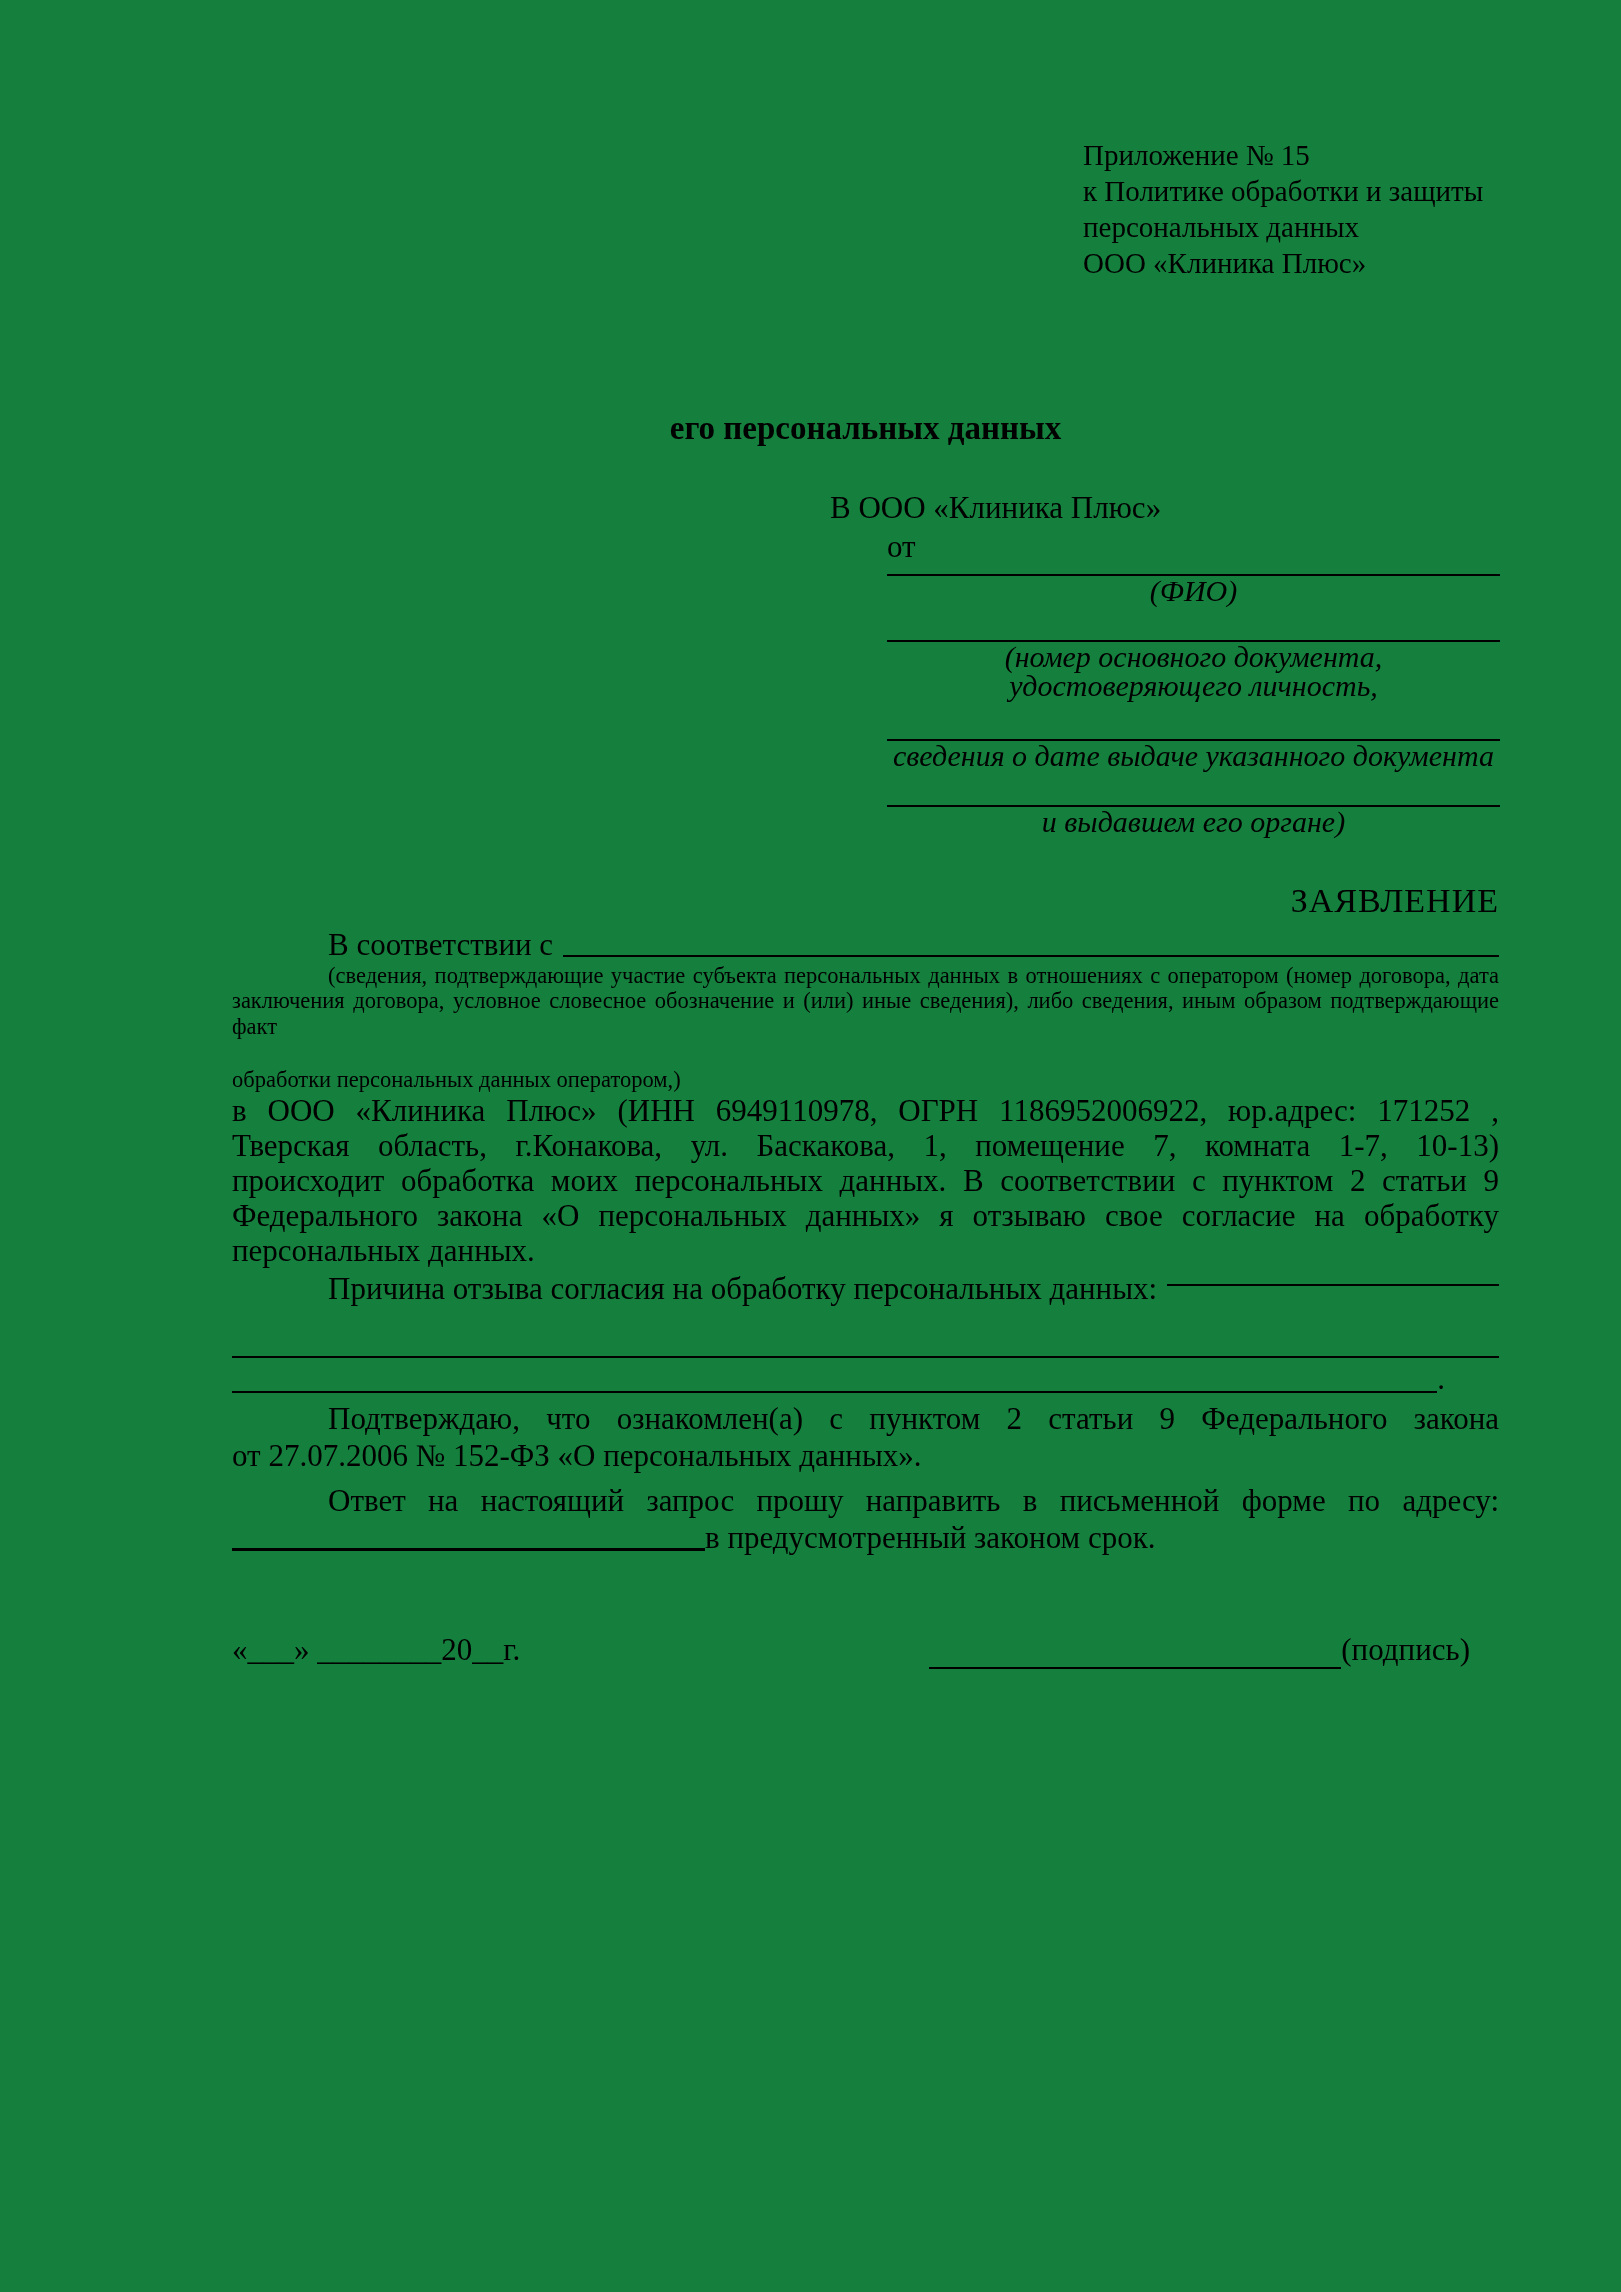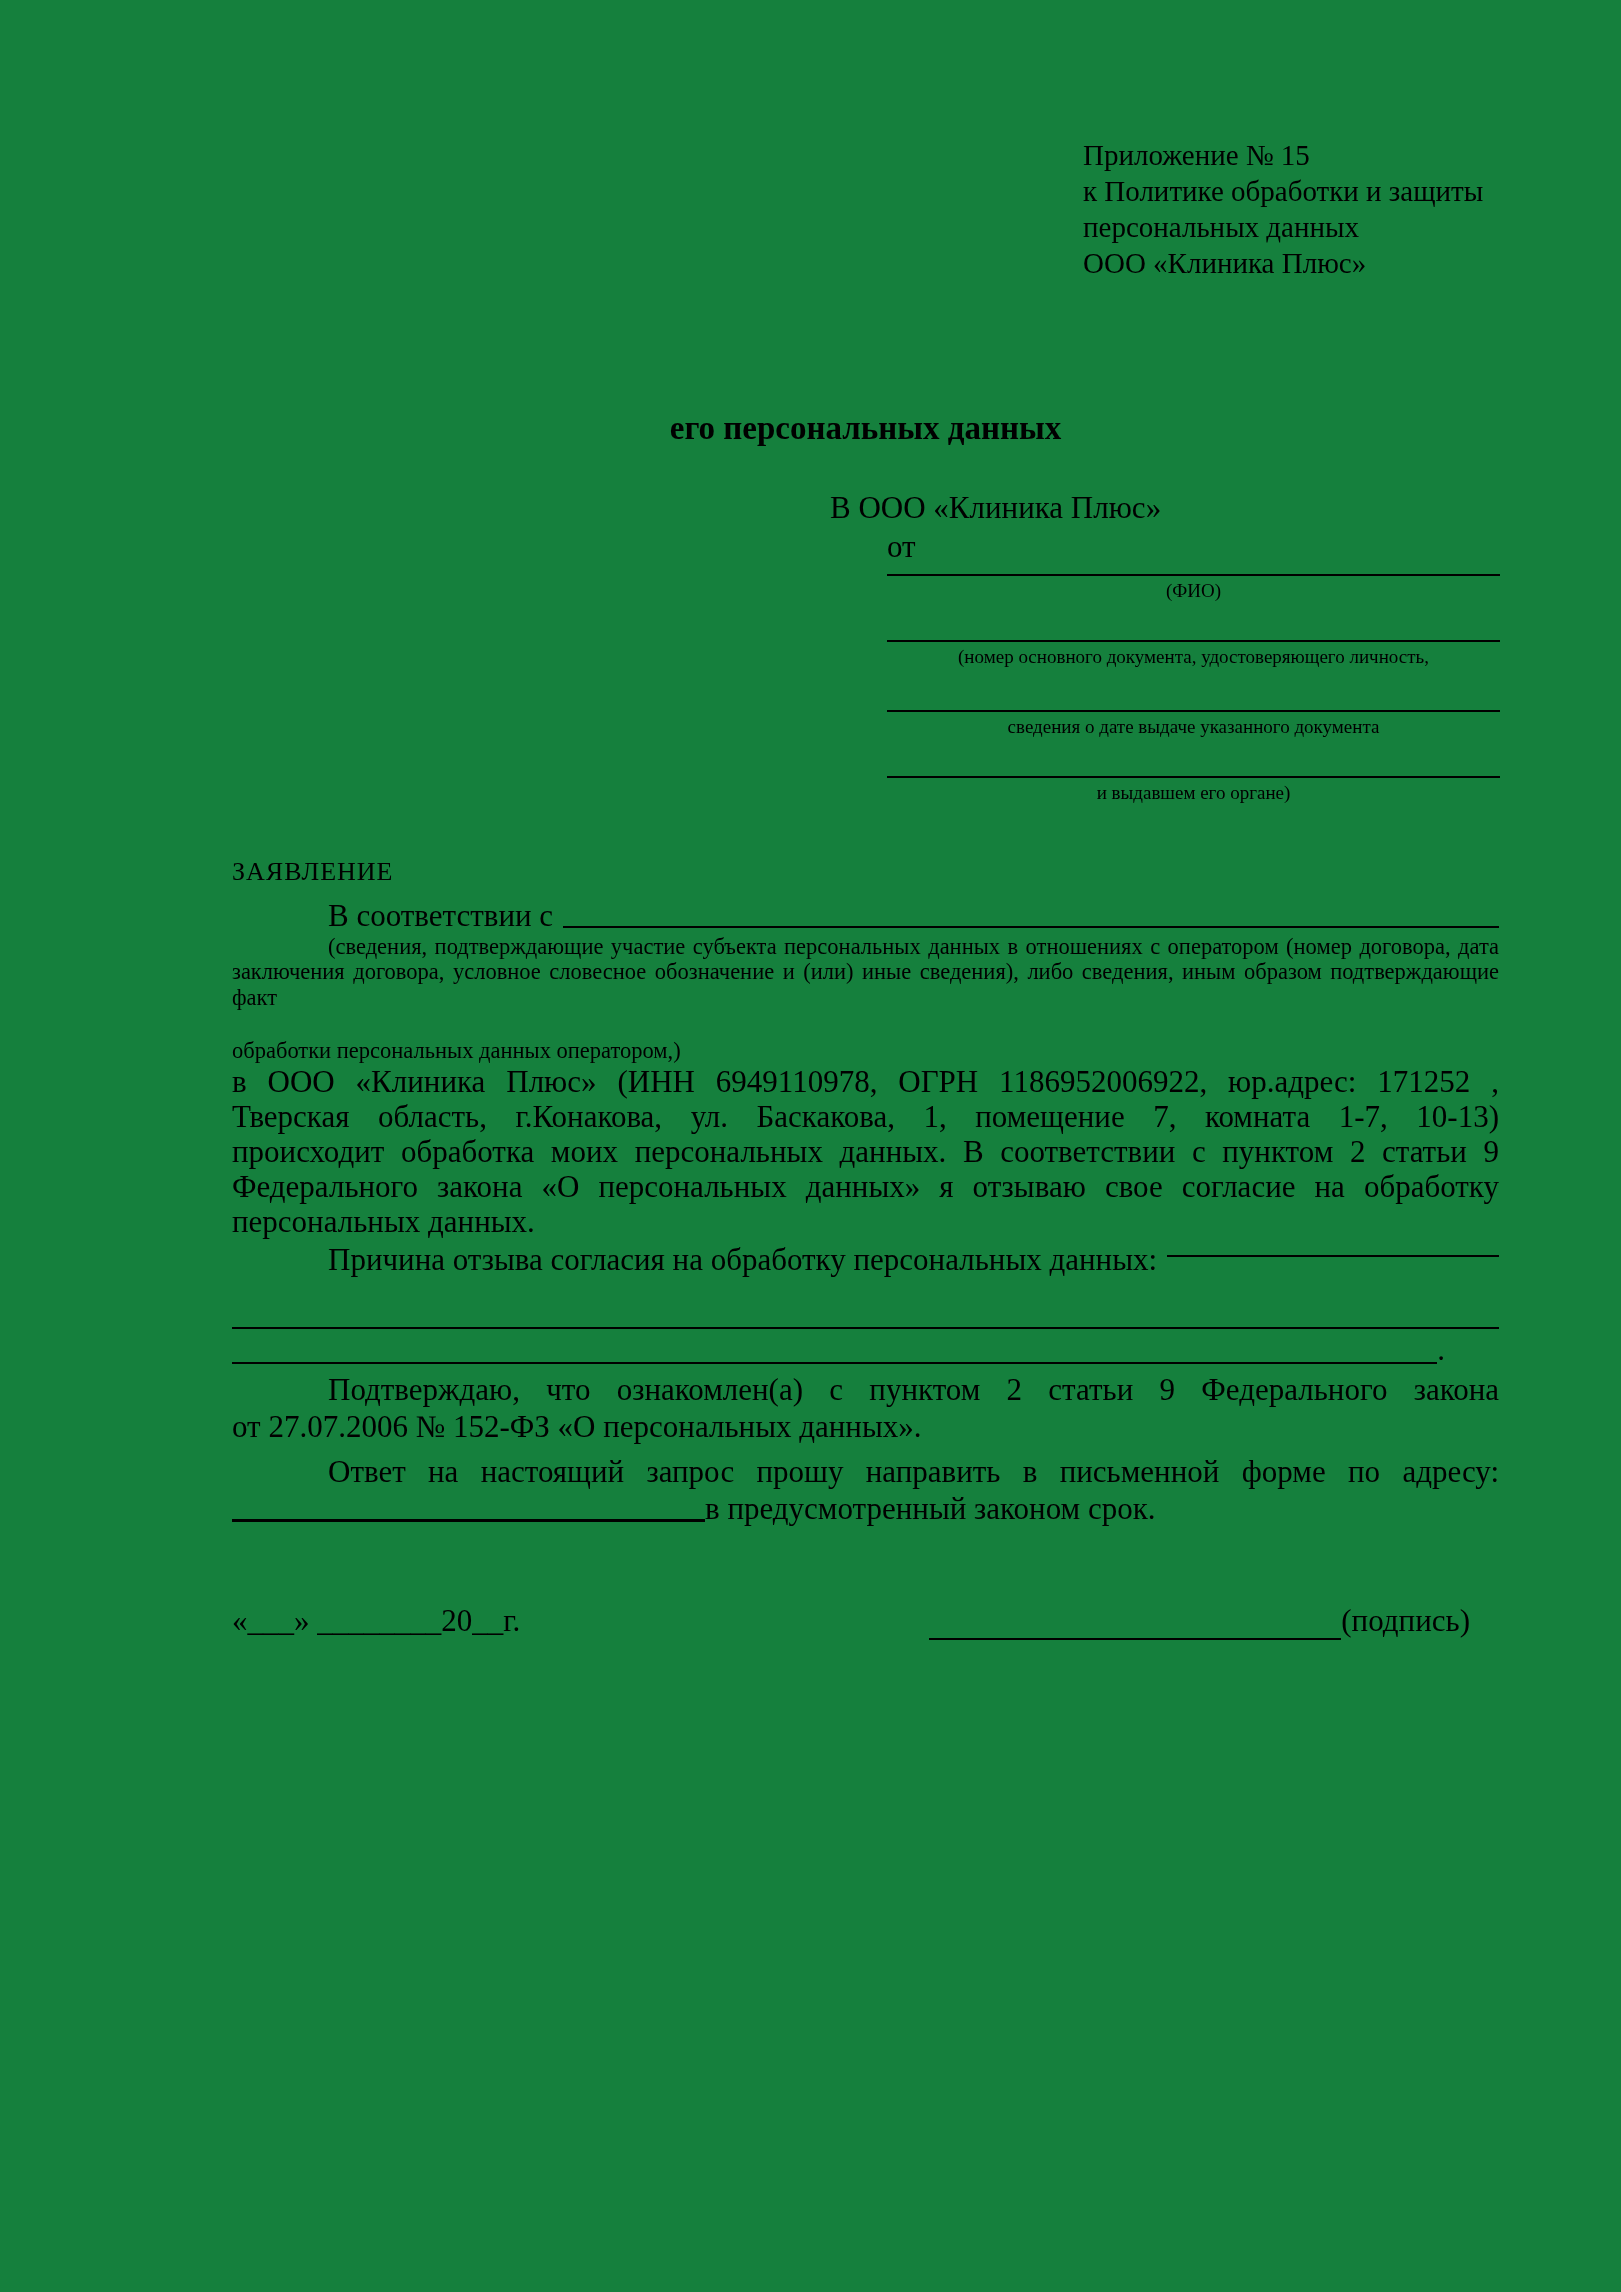--- a/index.html
+++ b/index.html
@@ -23,23 +23,23 @@
   .doc-title { margin-top: 125px; text-align: center; font-weight: 700; font-size: 33px; line-height: 45px; }
 
   
   .addressee { margin-top: 37px; margin-left: 598px; width: 669px; }
   .addr-to   { line-height: 39px; }
   .addr-from { margin-left: 57px; line-height: 39px; }
   .addr-field { margin-left: 57px; width: 613px; }
   .addr-field .blank { height: 35px; border-bottom: 2.9px solid #000; }
   .addr-field.first .blank { height: 7.8px; }
   .addr-field.tall  .blank { height: 39px; }
-  .addr-caption { font-size: 19px; line-height: 29px; text-align: center; }
+  .addr-caption { font-size: 30px; line-height: 29px; text-align: center; font-style: italic; }
 
-  .statement-heading { margin-top: 45px; text-align: left; font-size: 26px; line-height: 39px; letter-spacing: 1px; }
+  .statement-heading { margin-top: 45px; text-align: right; font-size: 34px; line-height: 39px; letter-spacing: 1px; }
 
   
   .lead-line { display: flex; margin-top: 5.9px; line-height: 37px; }
   .lead-line .txt { padding-left: 96px; white-space: nowrap; }
   .fill { flex: 1; border-bottom: 2.9px solid #000; margin: 0 0 5.9px 9.8px; }
 
   .fine-print { font-size: 22.5px; line-height: 25.5px; }
   .fine-print .fp-line { text-align: justify; text-align-last: justify; }
   .fine-print .fp-line.indent { text-indent: 96px; }
   .fine-print .fp-line:last-child { text-align-last: left; margin-top: 28px; }

